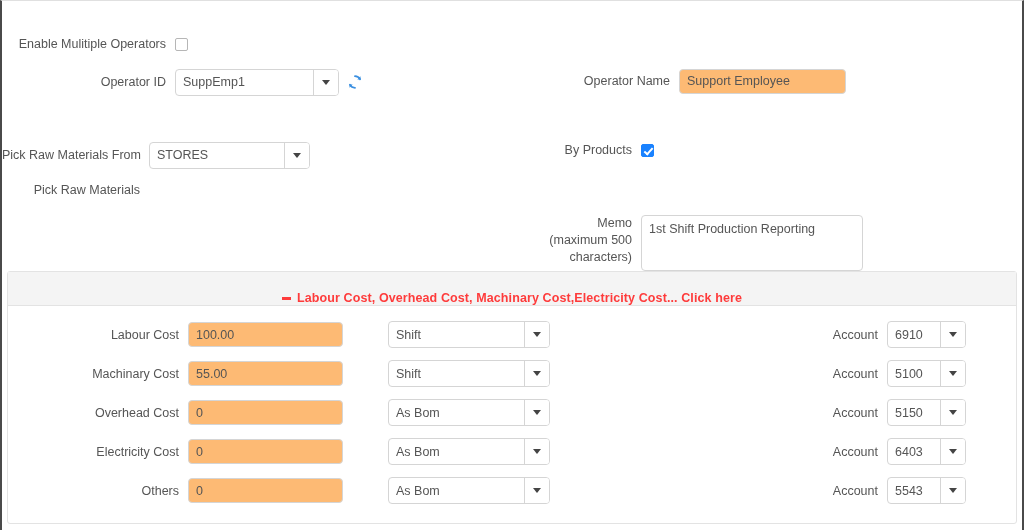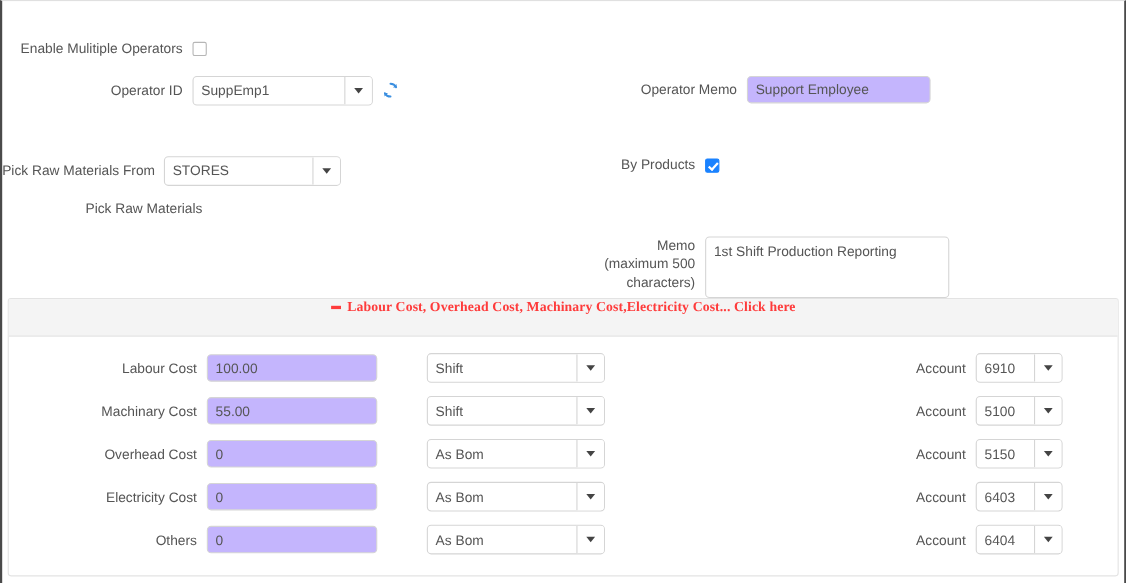--- a/index.html
+++ b/index.html
@@ -66,21 +66,21 @@
   .lbl-multi {
     white-space: normal;
   }
 
   
   .txt {
     box-sizing: border-box;
     height: 25px;
     border: 1px solid #d5d5d5;
     border-radius: 4px;
-    background: #c4b5fd;
+    background: #fdba74;
     color: #555;
     font-family: "Liberation Sans", "DejaVu Sans", sans-serif;
     font-size: 12.5px;
     padding: 0 7px;
     outline: none;
   }
 
   textarea.memo {
     box-sizing: border-box;
     width: 222px;
@@ -199,24 +199,23 @@
     border: 1px solid #e3e3e3;
     border-radius: 3px;
     background: #fff;
     box-sizing: border-box;
   }
   .panel-head {
     height: 33px;
     background: #f4f4f4;
     border-bottom: 1px solid #e3e3e3;
     display: flex;
-    align-items: flex-start;
+    align-items: flex-end;
     justify-content: center;
     cursor: pointer;
-    font-family: Liberation Serif, serif;
   }
   .panel-head-text {
     color: #fe3b3b;
     font-size: 12.5px;
     font-weight: bold;
     letter-spacing: 0.1px;
   }
   .minus-icon {
     display: inline-block;
     width: 9px;
@@ -288,21 +287,21 @@
               <path d="M8 2.2a5.8 5.8 0 0 1 5.1 3.05" stroke="#3b8fe0" stroke-width="1.8" fill="none" stroke-linecap="round"></path>
               <path d="M8 13.8A5.8 5.8 0 0 1 2.9 10.7" stroke="#3b8fe0" stroke-width="1.8" fill="none" stroke-linecap="round"></path>
               <path d="M13.5 2.3v3.2h-3.2z" fill="#3b8fe0"></path>
               <path d="M2.5 13.7v-3.2h3.2z" fill="#3b8fe0"></path>
             </svg>
           </span>
         </div>
       </div>
       <div class="col-right">
         <div class="field">
-          <div class="lbl" style="width:110px;">Operator Memo</div>
+          <div class="lbl" style="width:110px;">Operator Name</div>
           <input class="txt" style="width: 167px;" type="text" value="Support Employee">
         </div>
       </div>
     </div>
 
     <div class="row" style="padding-top:46px;">
       <div class="col-left">
         <div class="field">
           <div class="lbl" style="width:138px;">Pick Raw Materials From</div>
           <div class="sel" style="width:159px;">
@@ -314,21 +313,21 @@
         </div>
       </div>
       <div class="col-right">
         <div class="field">
           <div class="lbl" style="width:110px;">By Products</div>
           <span class="cbx checked"></span>
         </div>
       </div>
     </div>
 
-    <div class="row" style="padding-top:13px;margin-left:44px;">
+    <div class="row" style="padding-top:13px;">
       <div class="col-left">
         <div class="field">
           <div class="lbl" style="width:138px;">Pick Raw Materials</div>
         </div>
       </div>
       <div class="col-right"></div>
     </div>
 
     <div class="row" style="padding-top:16px;">
       <div class="col-left"></div>
@@ -446,21 +445,21 @@
         <div class="cost-gap"></div>
         <div class="sel cost-mode">
           <span class="sel-val">As Bom</span>
           <span class="sel-btn">
             <span class="caret"></span>
           </span>
         </div>
         <div class="acct-gap"></div>
         <div class="acct-lbl">Account</div>
         <div class="sel acct-sel">
-          <span class="sel-val">6404</span>
+          <span class="sel-val">5543</span>
           <span class="sel-btn">
             <span class="caret"></span>
           </span>
         </div>
         <div class="acct-pad"></div>
       </div>
 
     </div>
   </div>
 

